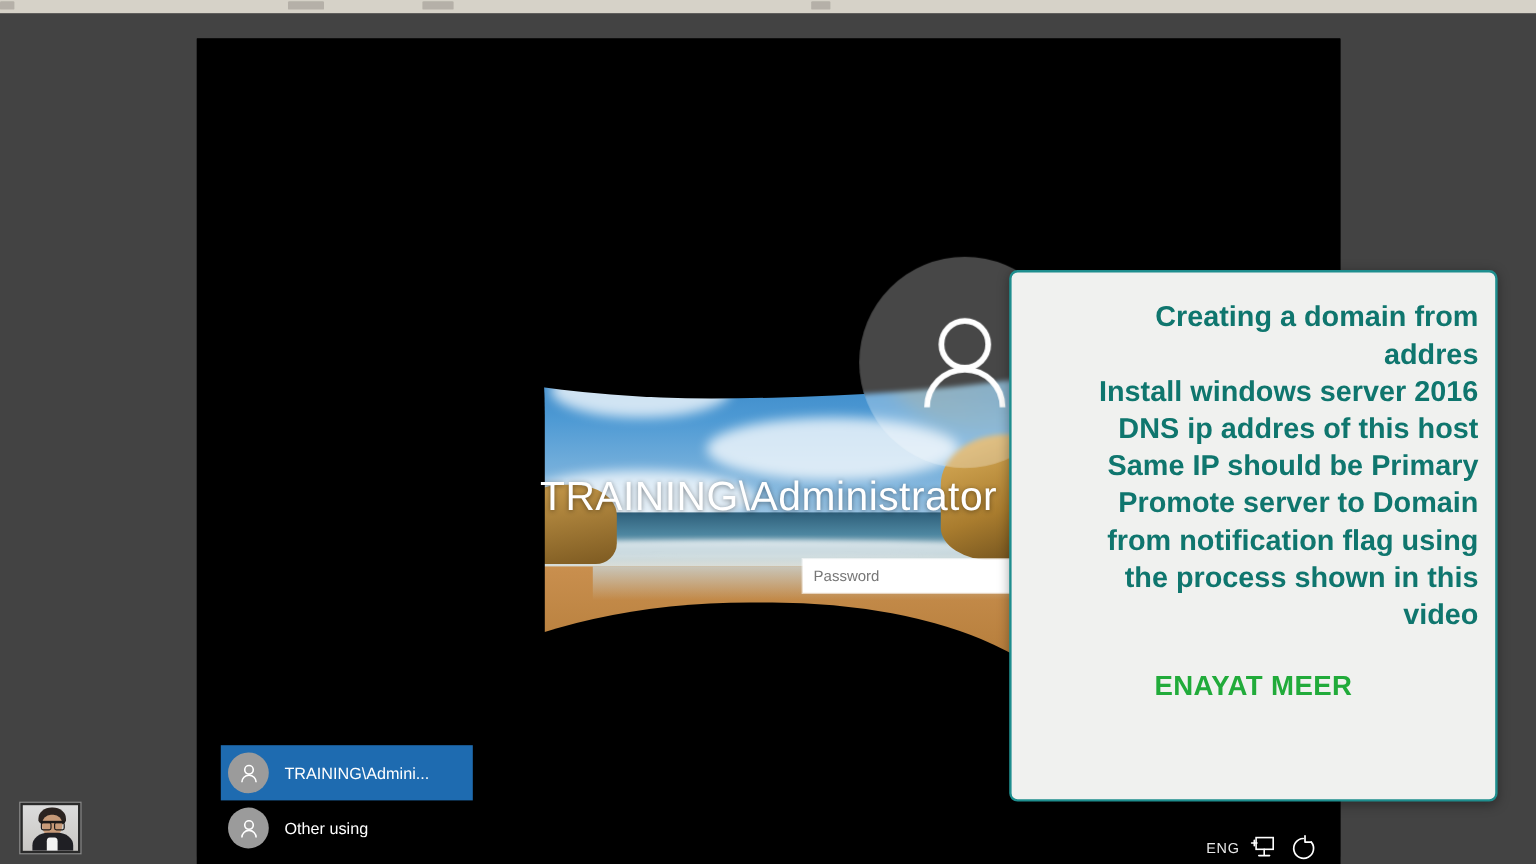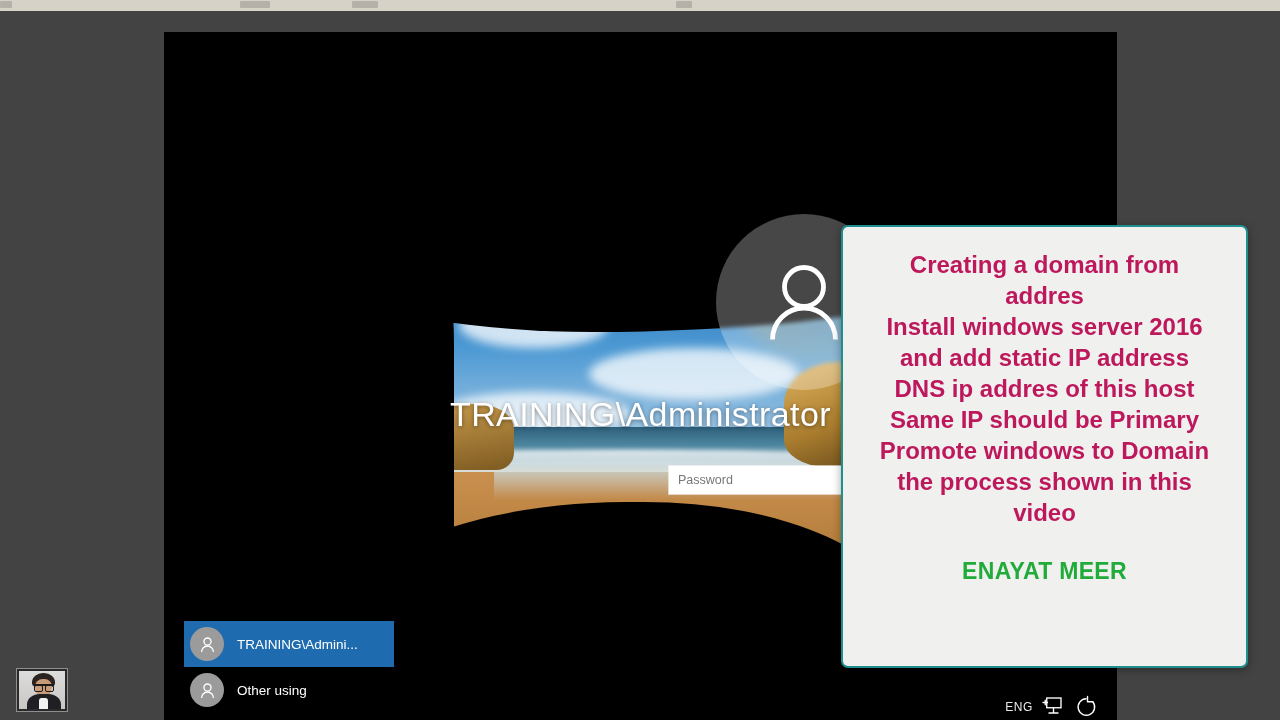--- a/index.html
+++ b/index.html
@@ -98,22 +98,22 @@
   #tray .tray-icon{ width:30px; height:28px; display:flex; align-items:center;
      justify-content:center; cursor:pointer; }
   #tray .tray-icon svg{ width:26px; height:24px; }
 
   
   #info-overlay{ position:absolute; left:841px; top:225px; width:407px; height:443px;
      background:#f0f1ef; border:2px solid #1e8e8e; border-radius:7px;
      box-shadow:0 2px 10px rgba(0,0,0,.35);
      display:flex; flex-direction:column; align-items:center; justify-content:flex-start;
      padding:22px 14px 10px; overflow:hidden; }
-  #info-overlay .line{ color:#be185d; font-size:24px; font-weight:bold; line-height:31px;
-     text-align:center; width:100%; }
+  #info-overlay .line{ color:#0f766e; font-size:24px; font-weight:bold; line-height:31px;
+     text-align:right; width:100%; }
   #info-overlay .author{ color:#21ab3a; font-size:23px; font-weight:bold;
      text-align:center; width:100%; margin-top:30px; letter-spacing:.3px; }
 
   
   #webcam{ position:absolute; left:16px; bottom:8px; width:52px; height:44px;
      background:#2a2a2a; border:1px solid #8f8f8f; padding:2px; }
   #webcam .cam-inner{ position:relative; width:100%; height:100%; overflow:hidden;
      background:linear-gradient(180deg,#dcdcdc 0%,#c9c7c4 100%); }
   .cam-hair{ position:absolute; left:13px; top:2px; width:23px; height:15px;
      background:#2b2320; border-radius:48% 48% 36% 36%/62% 62% 30% 30%; }
@@ -218,24 +218,24 @@
           <path d="M18 2v7h7" fill="none" stroke="#fff" stroke-width="1.9" stroke-linecap="round" stroke-linejoin="round"></path>
         </svg>
       </span>
     </div>
   </div>
 
   <div id="info-overlay">
     <div class="line">Creating a domain from</div>
     <div class="line">addres</div>
     <div class="line">Install windows server 2016</div>
-    <div class="line">and add static IP address</div>
     <div class="line">DNS ip addres of this host</div>
     <div class="line">Same IP should be Primary</div>
-    <div class="line">Promote windows to Domain</div>
+    <div class="line">Promote server to Domain</div>
+    <div class="line">from notification flag using</div>
     <div class="line">the process shown in this</div>
     <div class="line">video</div>
     <div class="author">ENAYAT MEER</div>
   </div>
 
   <div id="webcam">
     <div class="cam-inner">
       <div class="cam-hair"></div>
       <div class="cam-face"></div>
       <div class="cam-glass"></div>

